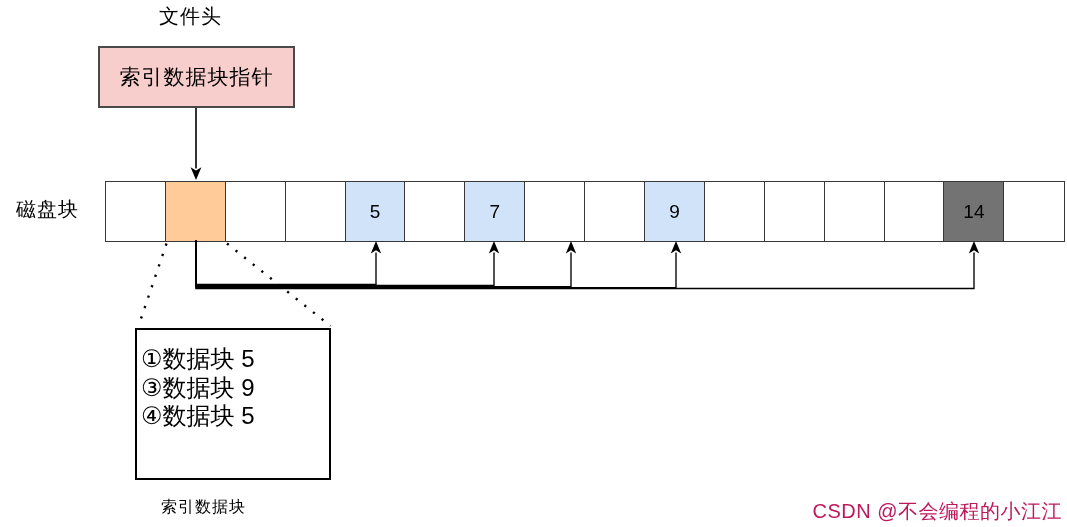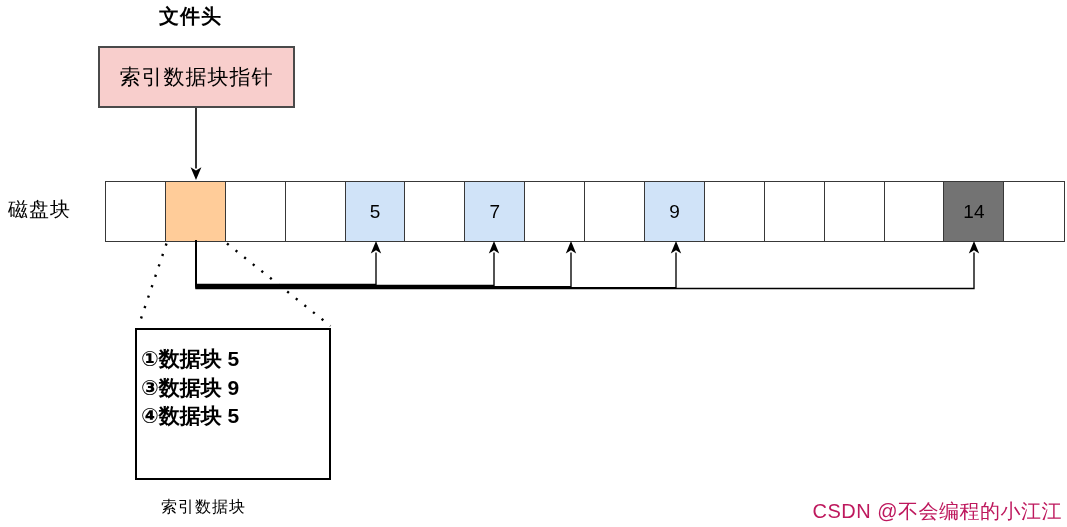--- a/index.html
+++ b/index.html
@@ -3,47 +3,47 @@
 <meta charset="utf-8">
 <style>
   html,body{margin:0;padding:0;background:#ffffff;}
   .canvas{
     position:relative;width:1067px;height:527px;background:#ffffff;overflow:hidden;
     font-family:"Liberation Sans","DejaVu Sans",sans-serif;color:#000;
   }
   .abs{position:absolute;}
   .title{
     left:128px;top:3px;width:125px;text-align:center;
-    font-size:20px;font-weight:700;letter-spacing:1px;
+    font-size:20px;font-weight:400;letter-spacing:1px;
   }
   .pointer-box{
     left:98px;top:46px;width:197px;height:62px;box-sizing:border-box;
     border:2px solid #4a4a4a;background:#f8cecc;
     display:flex;align-items:center;justify-content:center;
     font-size:21px;letter-spacing:1px;
   }
-  .row-label{left:8px;top:196px;font-size:20px;letter-spacing:1px;}
+  .row-label{left:16px;top:196px;font-size:20px;letter-spacing:1px;}
   .block-row{
     left:105px;top:181px;height:59px;box-sizing:content-box;
     border:1.6px solid #383838;display:flex;background:#fff;
   }
   .cell{
     width:59.9px;height:100%;box-sizing:border-box;flex:none;
     border-right:1.6px solid #383838;
     display:flex;align-items:center;justify-content:center;
     font-size:19px;
   }
   .cell:last-child{border-right:none;}
   svg.overlay{position:absolute;left:0;top:0;pointer-events:none;}
   .index-box{
     left:135px;top:328px;width:196px;height:152px;box-sizing:border-box;
     border:2px solid #000;background:#fff;
   }
   .index-entries{padding:15px 0 0 4px;}
-  .entry{font-size:21px;line-height:28.6px;white-space:pre;font-weight:bold;}
+  .entry{font-size:24px;line-height:28.6px;white-space:pre;}
   .index-label{left:161px;top:497px;font-size:16px;letter-spacing:1px;}
   .watermark{right:5px;top:498px;font-size:20px;color:#d5d5d9;letter-spacing:0.5px;}
 </style>
 </head>
 <body>
 
 <div class="canvas">
 
   <div class="abs title">文件头</div>
 

